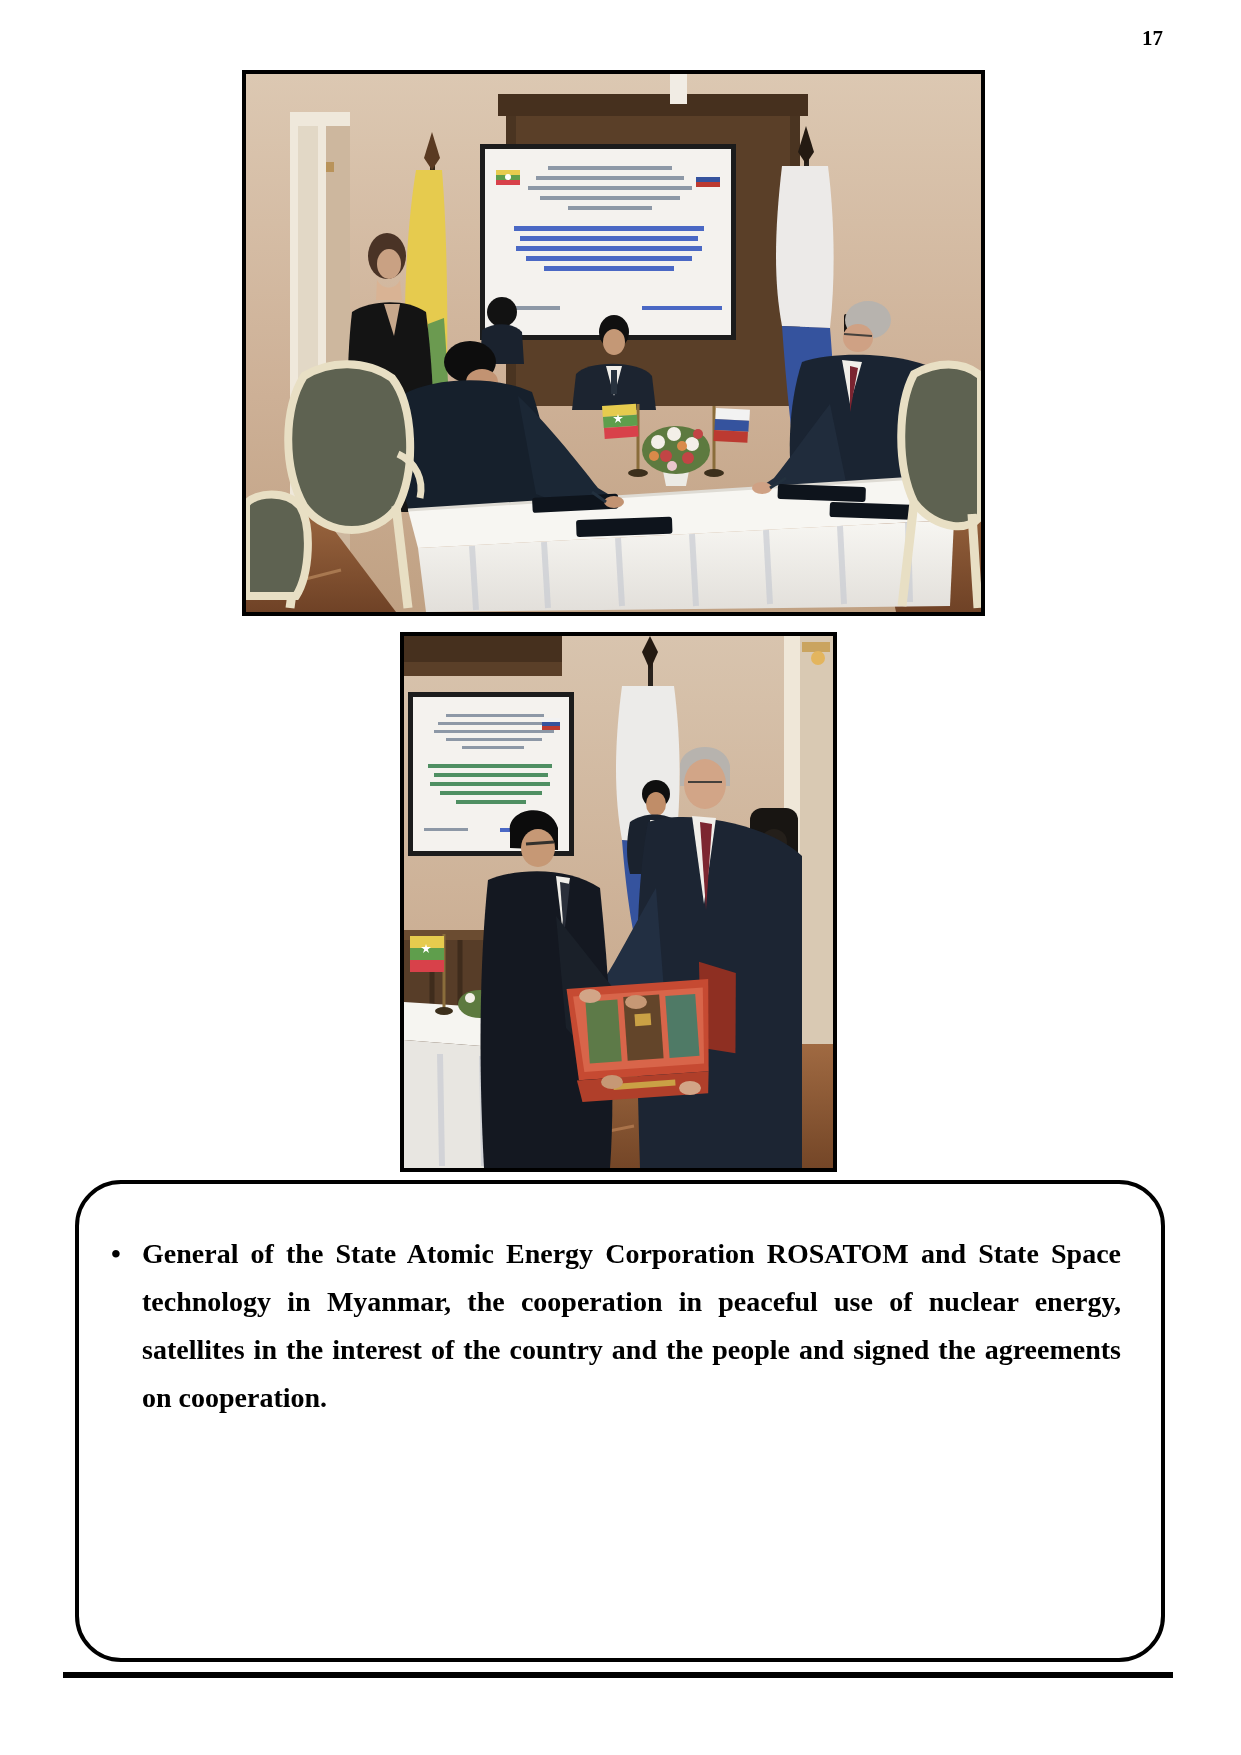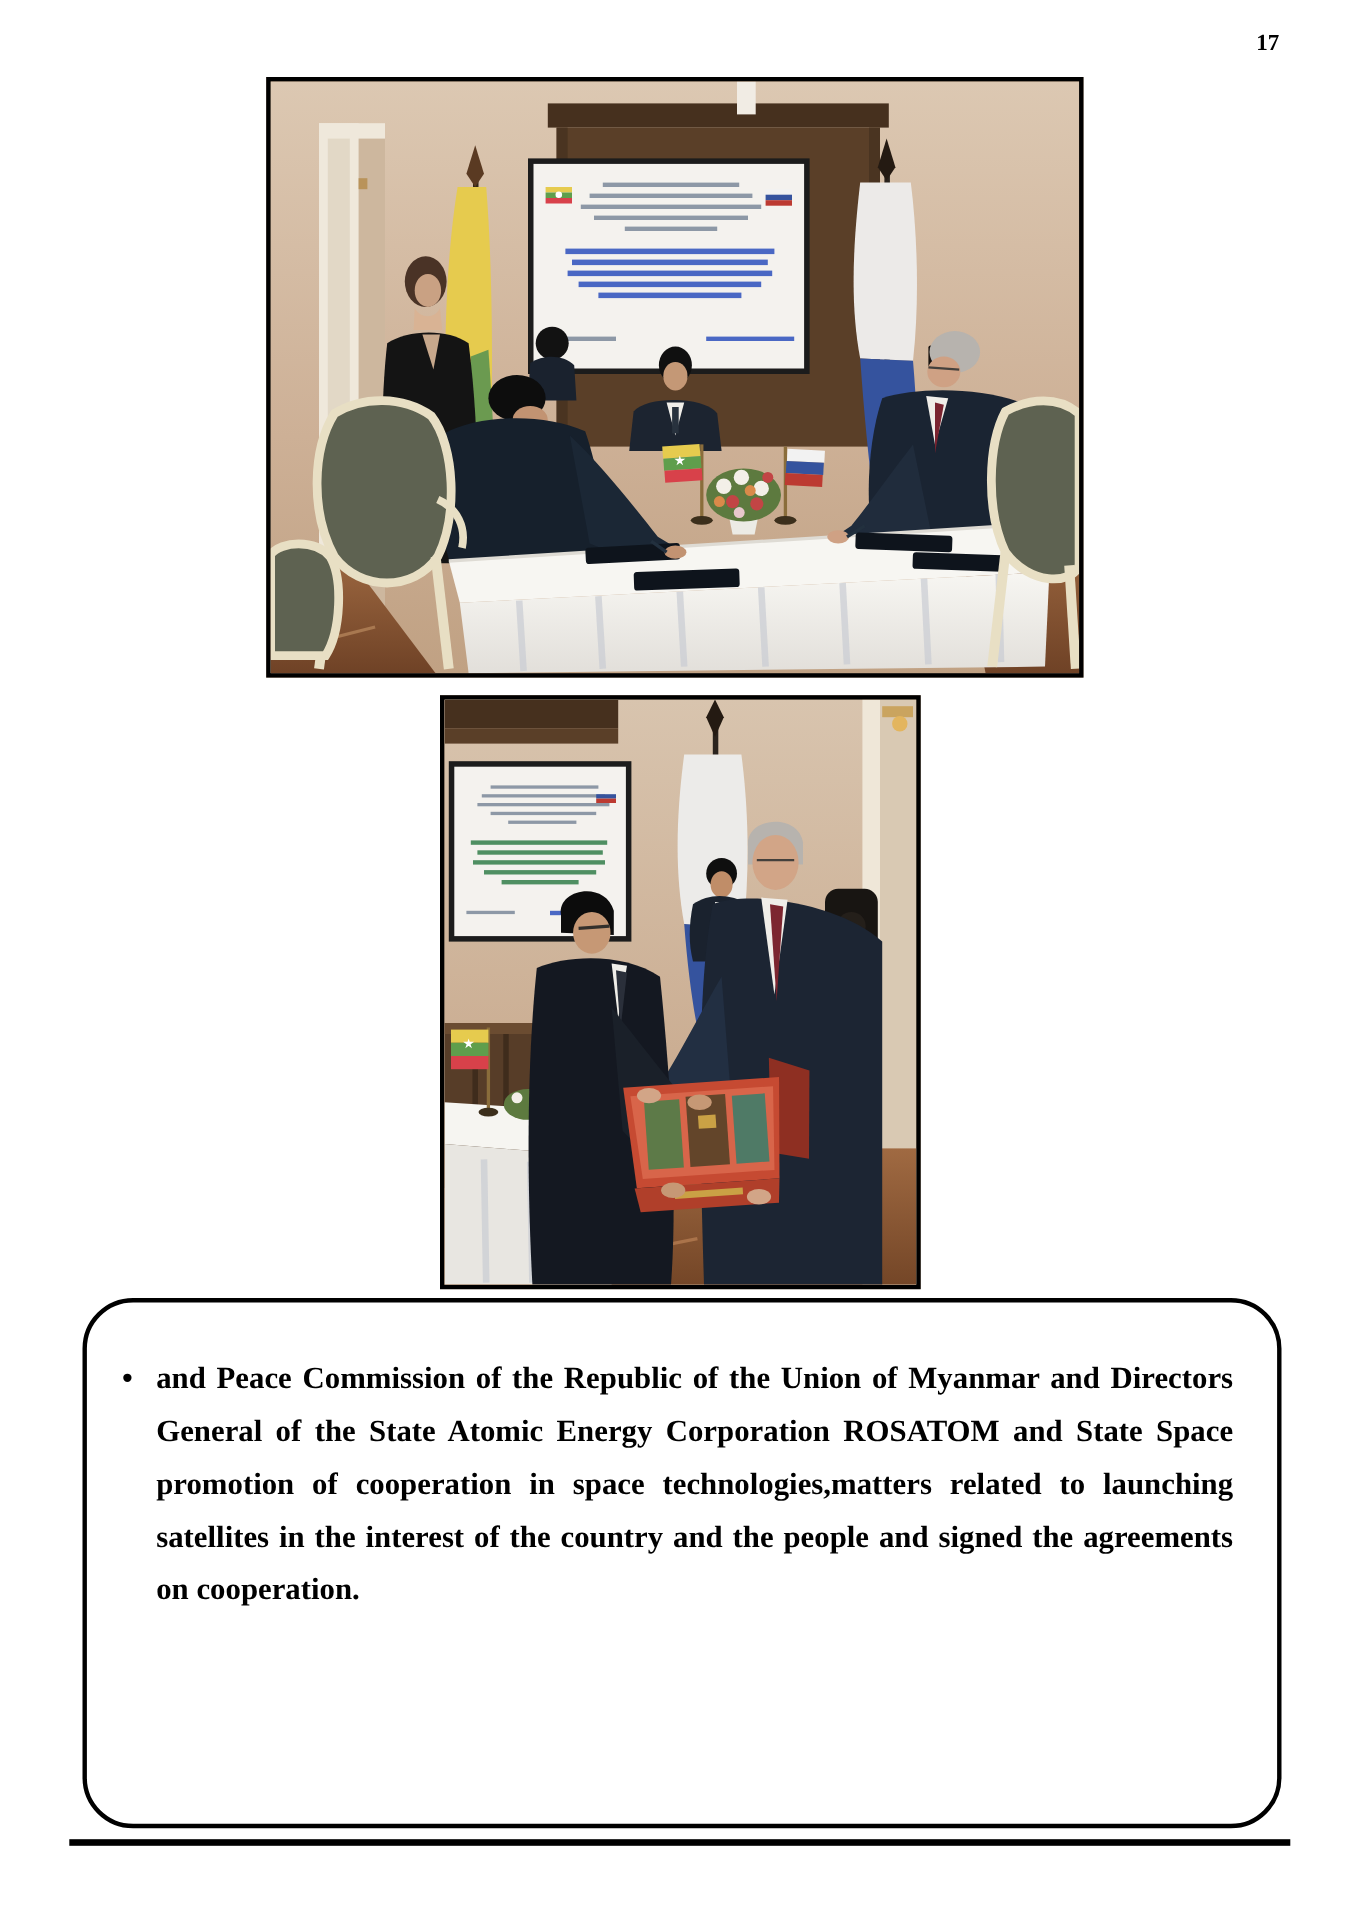--- a/index.html
+++ b/index.html
@@ -386,23 +386,22 @@
         <ellipse cx="186" cy="360" rx="11" ry="7" fill="#d2a587"></ellipse>
         <ellipse cx="286" cy="452" rx="11" ry="7" fill="#d2a587"></ellipse>
       </g>
     </svg>
   </div>
 
   <div class="callout-box">
     <div class="callout-inner">
       <div class="callout-bullet">•</div>
       <div class="callout-text">
-          <div class="callout-line">and Peace Commission of the Republic of the Union of Myanmar and Directors</div>
           <div class="callout-line">General of the State Atomic Energy Corporation ROSATOM and State Space</div>
-          <div class="callout-line">promotion of cooperation in space technologies,matters related to launching</div>
+          <div class="callout-line">technology in Myanmar, the cooperation in peaceful use of nuclear energy,</div>
           <div class="callout-line">satellites in the interest of the country and the people and signed the agreements</div>
           <div class="callout-line last">on cooperation.</div>
         </div>
     </div>
   </div>
 
   <div class="footer-rule"></div>
 
 </div>
 

